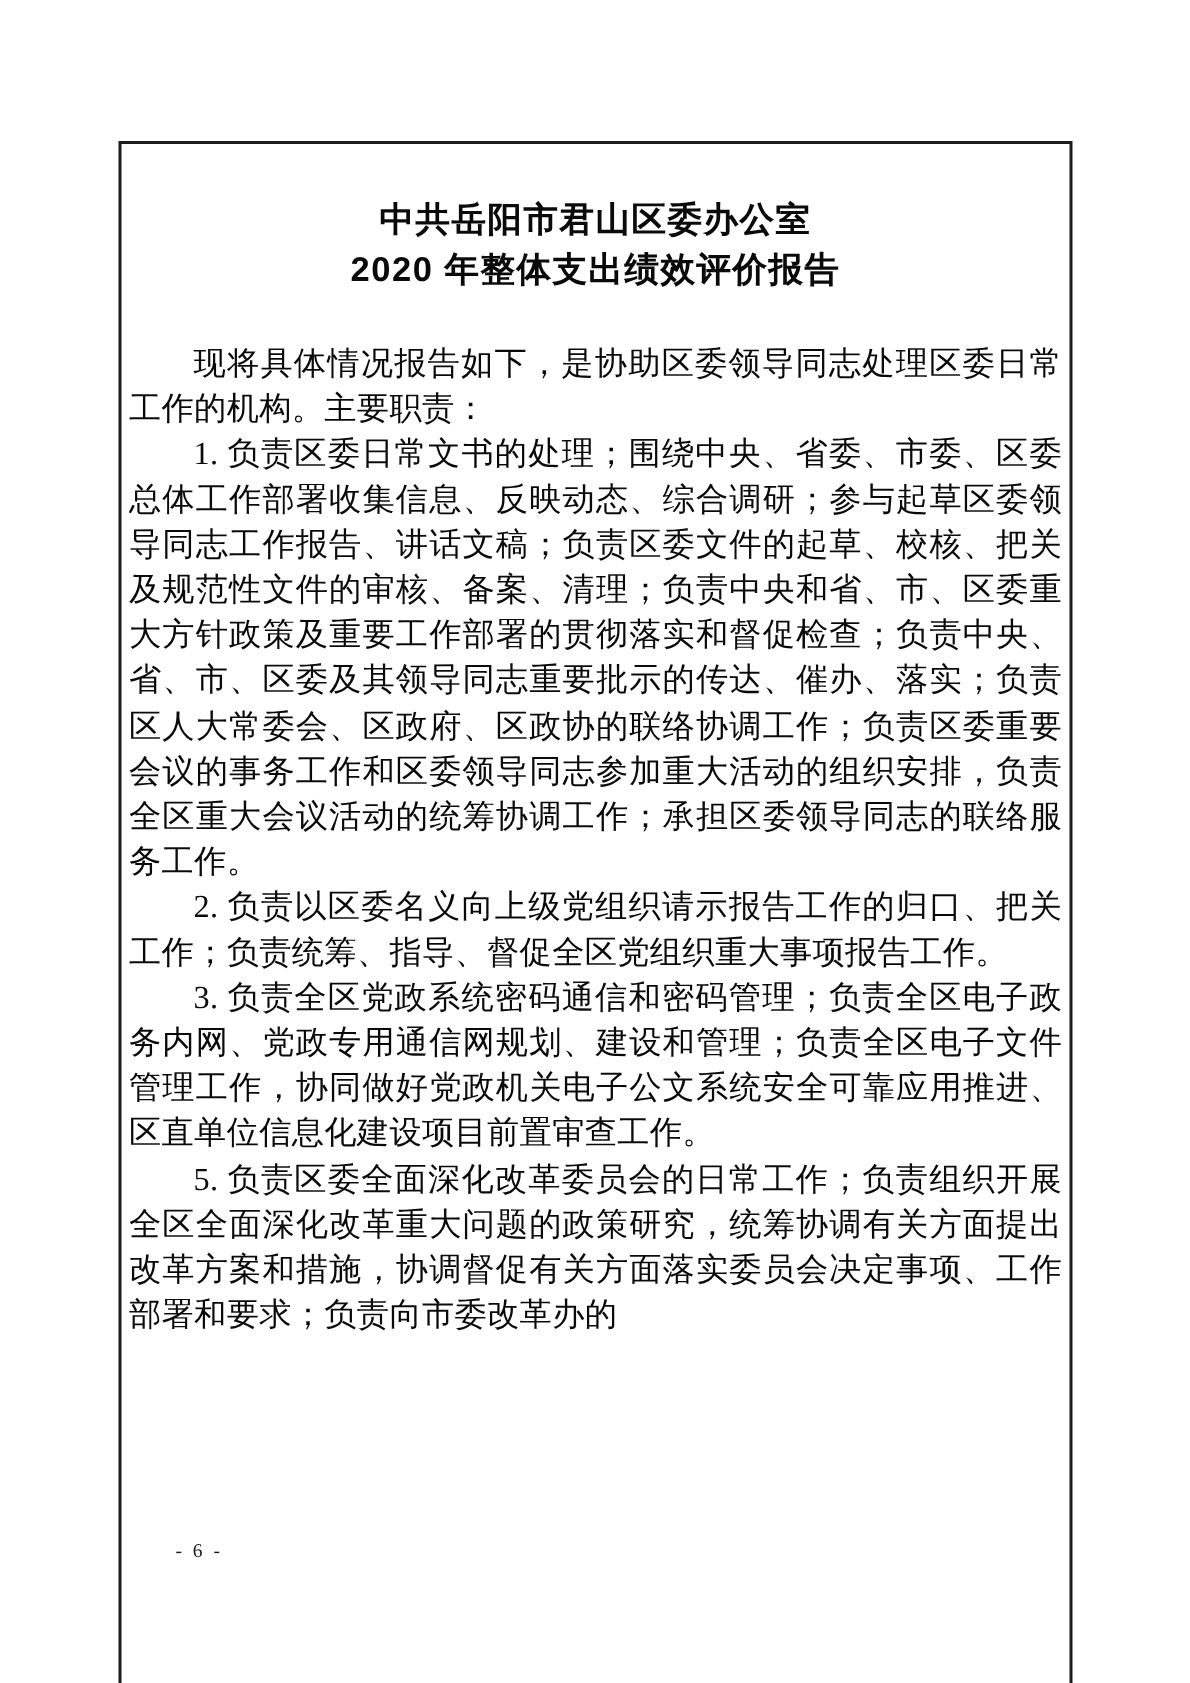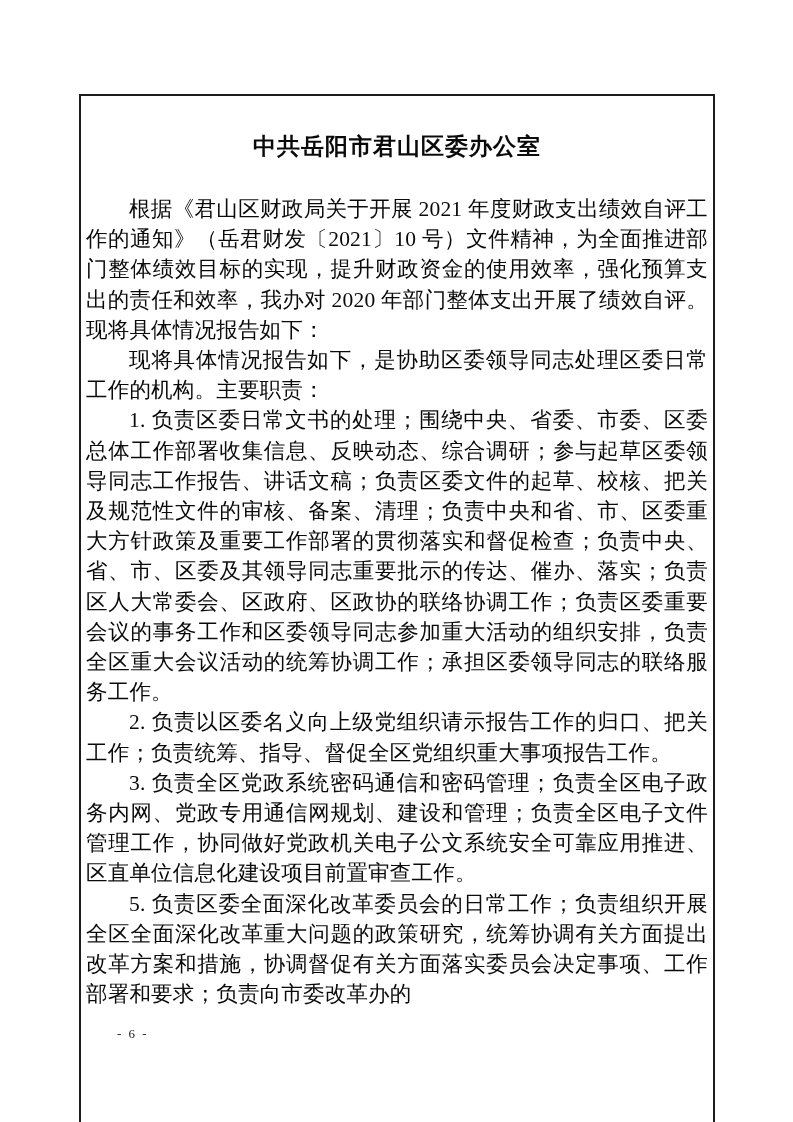--- a/index.html
+++ b/index.html
@@ -67,24 +67,24 @@
   }
 </style>
 </head>
 <body>
 
 <div class="page">
   <div class="frame">
 
     <div class="title-block">
       <div>中共岳阳市君山区委办公室</div>
+      <div>2020 年整体支出绩效评价报告</div>
     </div>
 
     <div class="body-block">
-      <p class="body-para">根据《君山区财政局关于开展 2021 年度财政支出绩效自评工作的通知》（岳君财发〔2021〕10 号）文件精神，为全面推进部门整体绩效目标的实现，提升财政资金的使用效率，强化预算支出的责任和效率，我办对 2020 年部门整体支出开展了绩效自评。现将具体情况报告如下：</p>
       <p class="body-para">现将具体情况报告如下，是协助区委领导同志处理区委日常工作的机构。主要职责：</p>
       <p class="body-para">1. 负责区委日常文书的处理；围绕中央、省委、市委、区委总体工作部署收集信息、反映动态、综合调研；参与起草区委领导同志工作报告、讲话文稿；负责区委文件的起草、校核、把关及规范性文件的审核、备案、清理；负责中央和省、市、区委重大方针政策及重要工作部署的贯彻落实和督促检查；负责中央、省、市、区委及其领导同志重要批示的传达、催办、落实；负责区人大常委会、区政府、区政协的联络协调工作；负责区委重要会议的事务工作和区委领导同志参加重大活动的组织安排，负责全区重大会议活动的统筹协调工作；承担区委领导同志的联络服务工作。</p>
       <p class="body-para">2. 负责以区委名义向上级党组织请示报告工作的归口、把关工作；负责统筹、指导、督促全区党组织重大事项报告工作。</p>
       <p class="body-para">3. 负责全区党政系统密码通信和密码管理；负责全区电子政务内网、党政专用通信网规划、建设和管理；负责全区电子文件管理工作，协同做好党政机关电子公文系统安全可靠应用推进、区直单位信息化建设项目前置审查工作。</p>
       <p class="body-para">5. 负责区委全面深化改革委员会的日常工作；负责组织开展全区全面深化改革重大问题的政策研究，统筹协调有关方面提出改革方案和措施，协调督促有关方面落实委员会决定事项、工作部署和要求；负责向市委改革办的</p>
     </div>
 
   </div>
 
   <div class="page-number">- 6 -</div>

